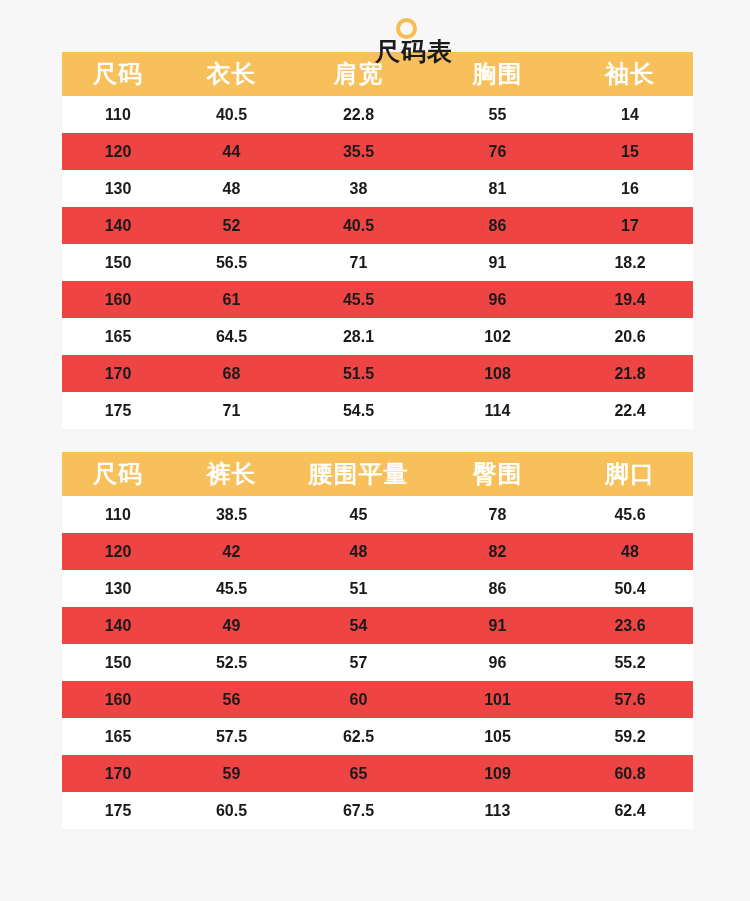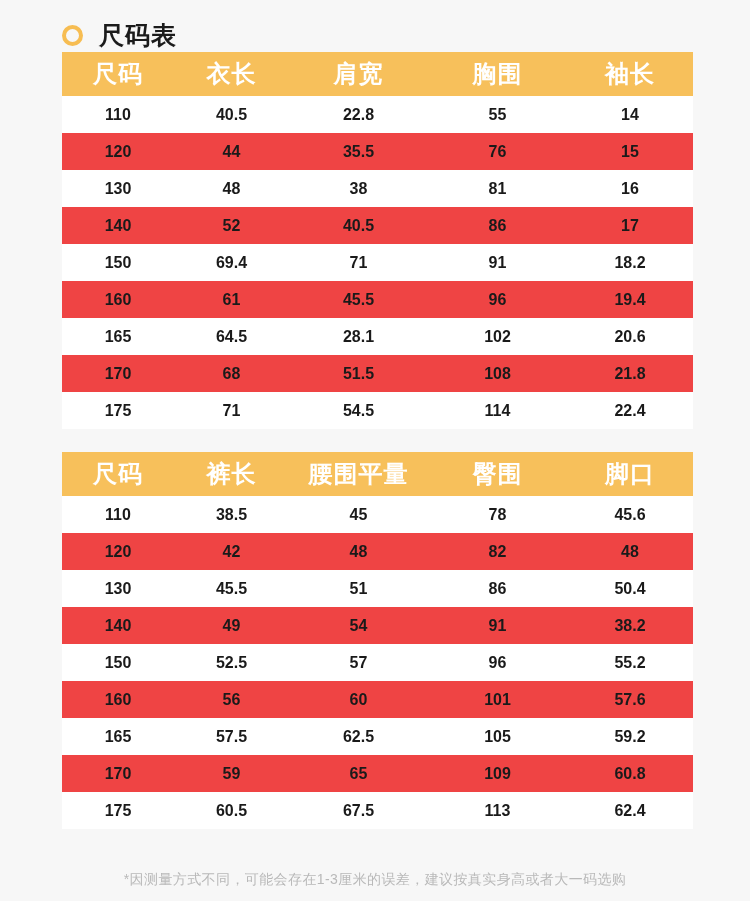--- a/index.html
+++ b/index.html
@@ -23,20 +23,21 @@
     box-sizing: border-box;
   }
 
   
   .title-row {
     display: flex;
     align-items: center;
     padding: 18px 0 0 62px;
     height: 52px;
     box-sizing: border-box;
+    flex-direction: column;
   }
   .ring-icon {
     width: 21px;
     height: 21px;
     border-radius: 50%;
     border: 4px solid #f7bd52;
     box-sizing: border-box;
     flex: 0 0 auto;
   }
   .title-text {
@@ -161,21 +162,21 @@
         </tr>
         <tr class="alt">
           <td>140</td>
           <td>52</td>
           <td>40.5</td>
           <td>86</td>
           <td>17</td>
         </tr>
         <tr>
           <td>150</td>
-          <td>69.4</td>
+          <td>56.5</td>
           <td>71</td>
           <td>91</td>
           <td>18.2</td>
         </tr>
         <tr class="alt">
           <td>160</td>
           <td>61</td>
           <td>45.5</td>
           <td>96</td>
           <td>19.4</td>
@@ -243,21 +244,21 @@
           <td>45.5</td>
           <td>51</td>
           <td>86</td>
           <td>50.4</td>
         </tr>
         <tr class="alt">
           <td>140</td>
           <td>49</td>
           <td>54</td>
           <td>91</td>
-          <td>38.2</td>
+          <td>23.6</td>
         </tr>
         <tr>
           <td>150</td>
           <td>52.5</td>
           <td>57</td>
           <td>96</td>
           <td>55.2</td>
         </tr>
         <tr class="alt">
           <td>160</td>
@@ -284,15 +285,14 @@
           <td>175</td>
           <td>60.5</td>
           <td>67.5</td>
           <td>113</td>
           <td>62.4</td>
         </tr>
       </tbody>
     </table>
   </div>
 
-  <div class="note">*因测量方式不同，可能会存在1-3厘米的误差，建议按真实身高或者大一码选购</div>
 
 </div>
 
 </body></html>

